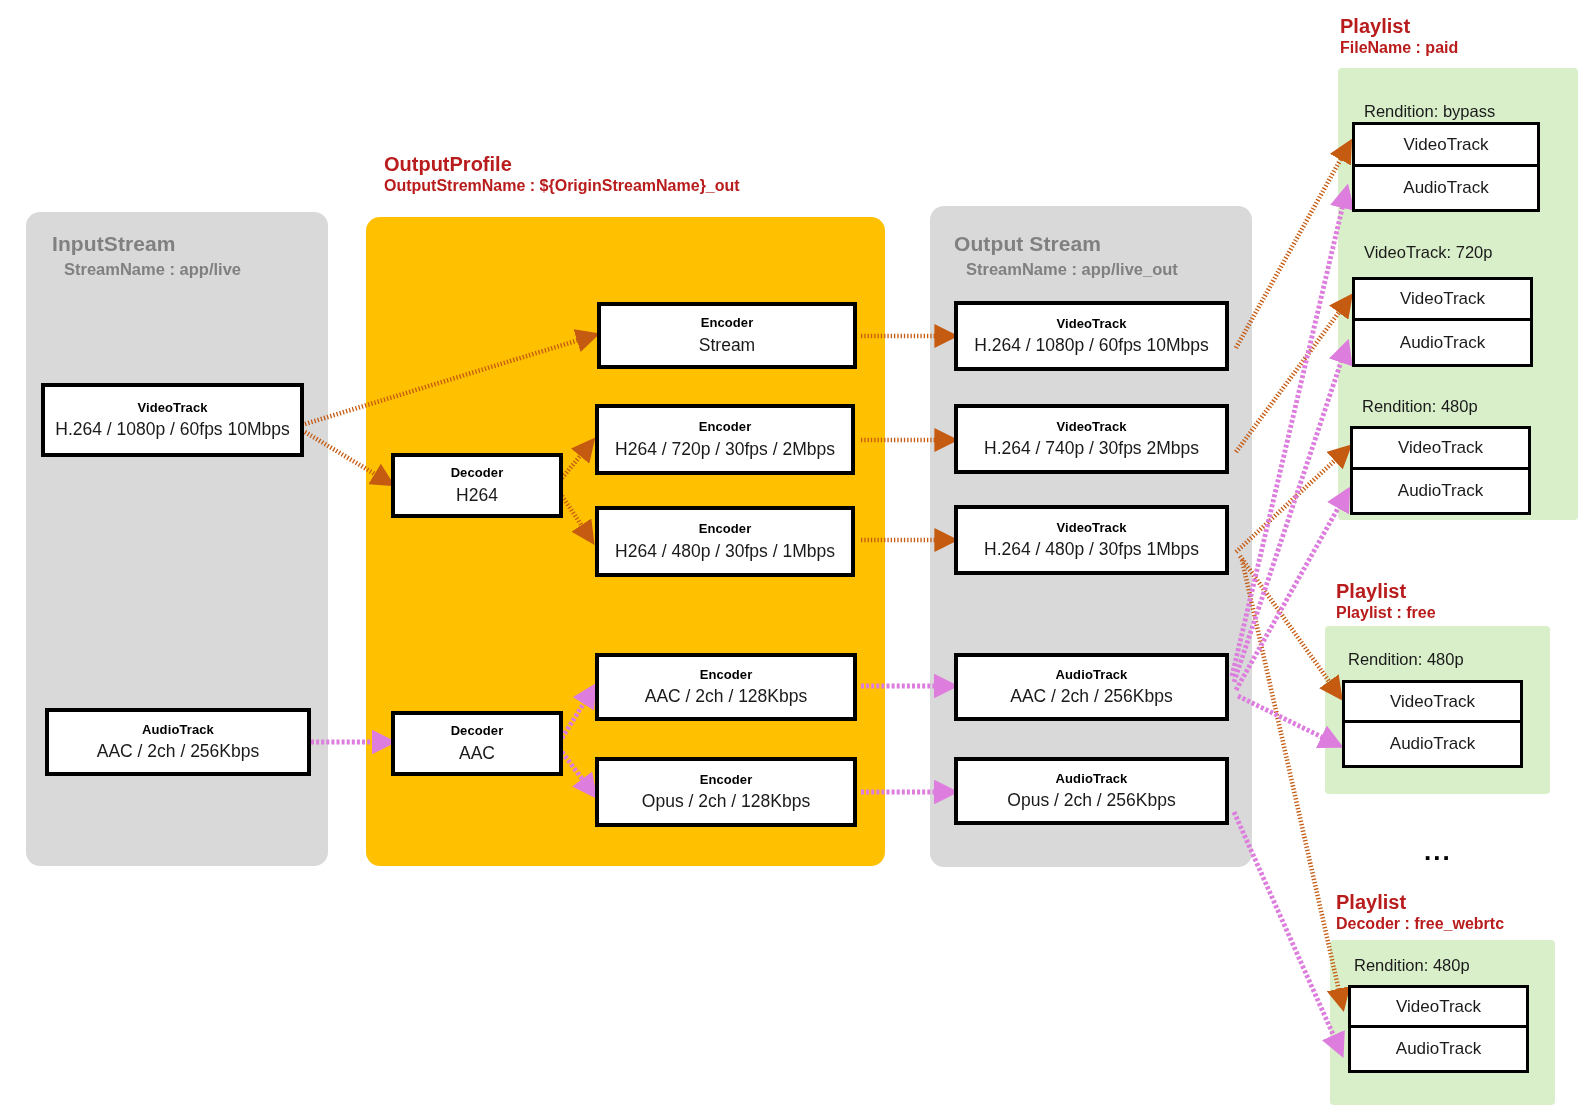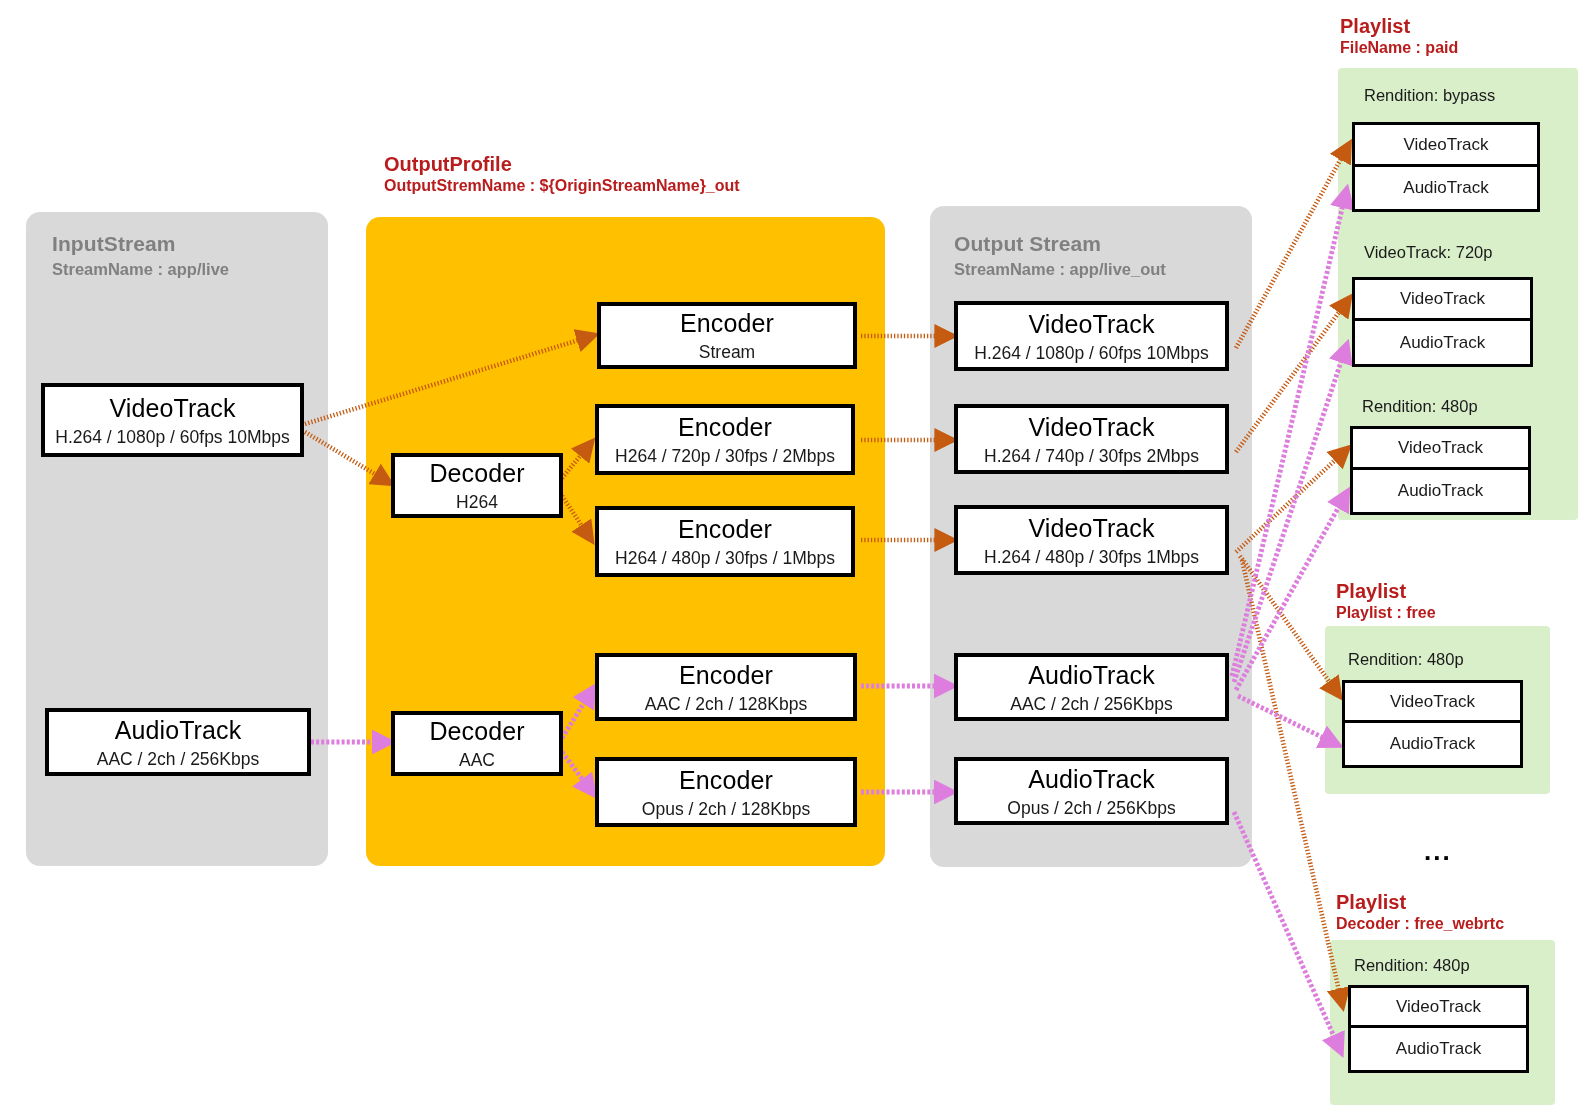--- a/index.html
+++ b/index.html
@@ -27,21 +27,21 @@
 
   
   .grp-title {
     position: absolute;
     color: #808080;
     font-weight: bold;
     line-height: 1.18;
     white-space: nowrap;
   }
   .grp-title .t1 { font-size: 21px; display: block; letter-spacing: .1px;}
-  .grp-title .t2 { font-size: 16.5px; display: block; margin-top: 3px; }
+  .grp-title .t2 { font-size: 16.5px; display: block; margin-top: 3px; margin-left: 12px; }
 
   
   .outer-title {
     position: absolute;
     color: #b91c1c;
     font-weight: bold;
     line-height: 1.2;
     white-space: nowrap;
   }
   .outer-title .t1 { font-size: 20px; display: block; }
@@ -53,22 +53,22 @@
     background: #ffffff;
     border: 4px solid #000000;
     display: flex;
     flex-direction: column;
     align-items: center;
     justify-content: center;
     text-align: center;
     line-height: 1.2;
   }
   .node .n-title {
-    font-size: 25px;
-    font-weight: normal;
+    font-size: 13px;
+    font-weight: bold;
     color: #000;
     letter-spacing: .1px;
   }
   .node .n-sub {
     font-size: 17.5px;
     font-weight: normal;
     color: #1a1a1a;
     margin-top: 4px;
   }
 
@@ -273,21 +273,21 @@
   <div class="node" style="left:954px; top:757px; width:275px; height:68px;">
     <span class="n-title">AudioTrack</span>
     <span class="n-sub">Opus / 2ch / 256Kbps</span>
   </div>
 
   <div class="outer-title" style="left:1340px; top:14px;">
     <span class="t1">Playlist</span>
     <span class="t2">FileName : paid</span>
   </div>
 
-  <div class="rendition-label" style="left:1364px; top:86px;text-align:center;">Rendition: bypass</div>
+  <div class="rendition-label" style="left:1364px; top:102px;text-align:center;">Rendition: bypass</div>
   <div class="pl-track" style="left:1352px; top:122px; width:188px; height:45px;">VideoTrack</div>
   <div class="pl-track lower" style="left:1352px; top:167px; width:188px; height:45px;">AudioTrack</div>
 
   <div class="rendition-label" style="left:1364px; top:243px;">VideoTrack: 720p</div>
   <div class="pl-track" style="left:1352px; top:277px; width:181px; height:44px;">VideoTrack</div>
   <div class="pl-track lower" style="left:1352px; top:321px; width:181px; height:46px;">AudioTrack</div>
 
   <div class="rendition-label" style="left:1362px; top:397px;">Rendition: 480p</div>
   <div class="pl-track" style="left:1350px; top:426px; width:181px; height:44px;">VideoTrack</div>
   <div class="pl-track lower" style="left:1350px; top:470px; width:181px; height:45px;">AudioTrack</div>

